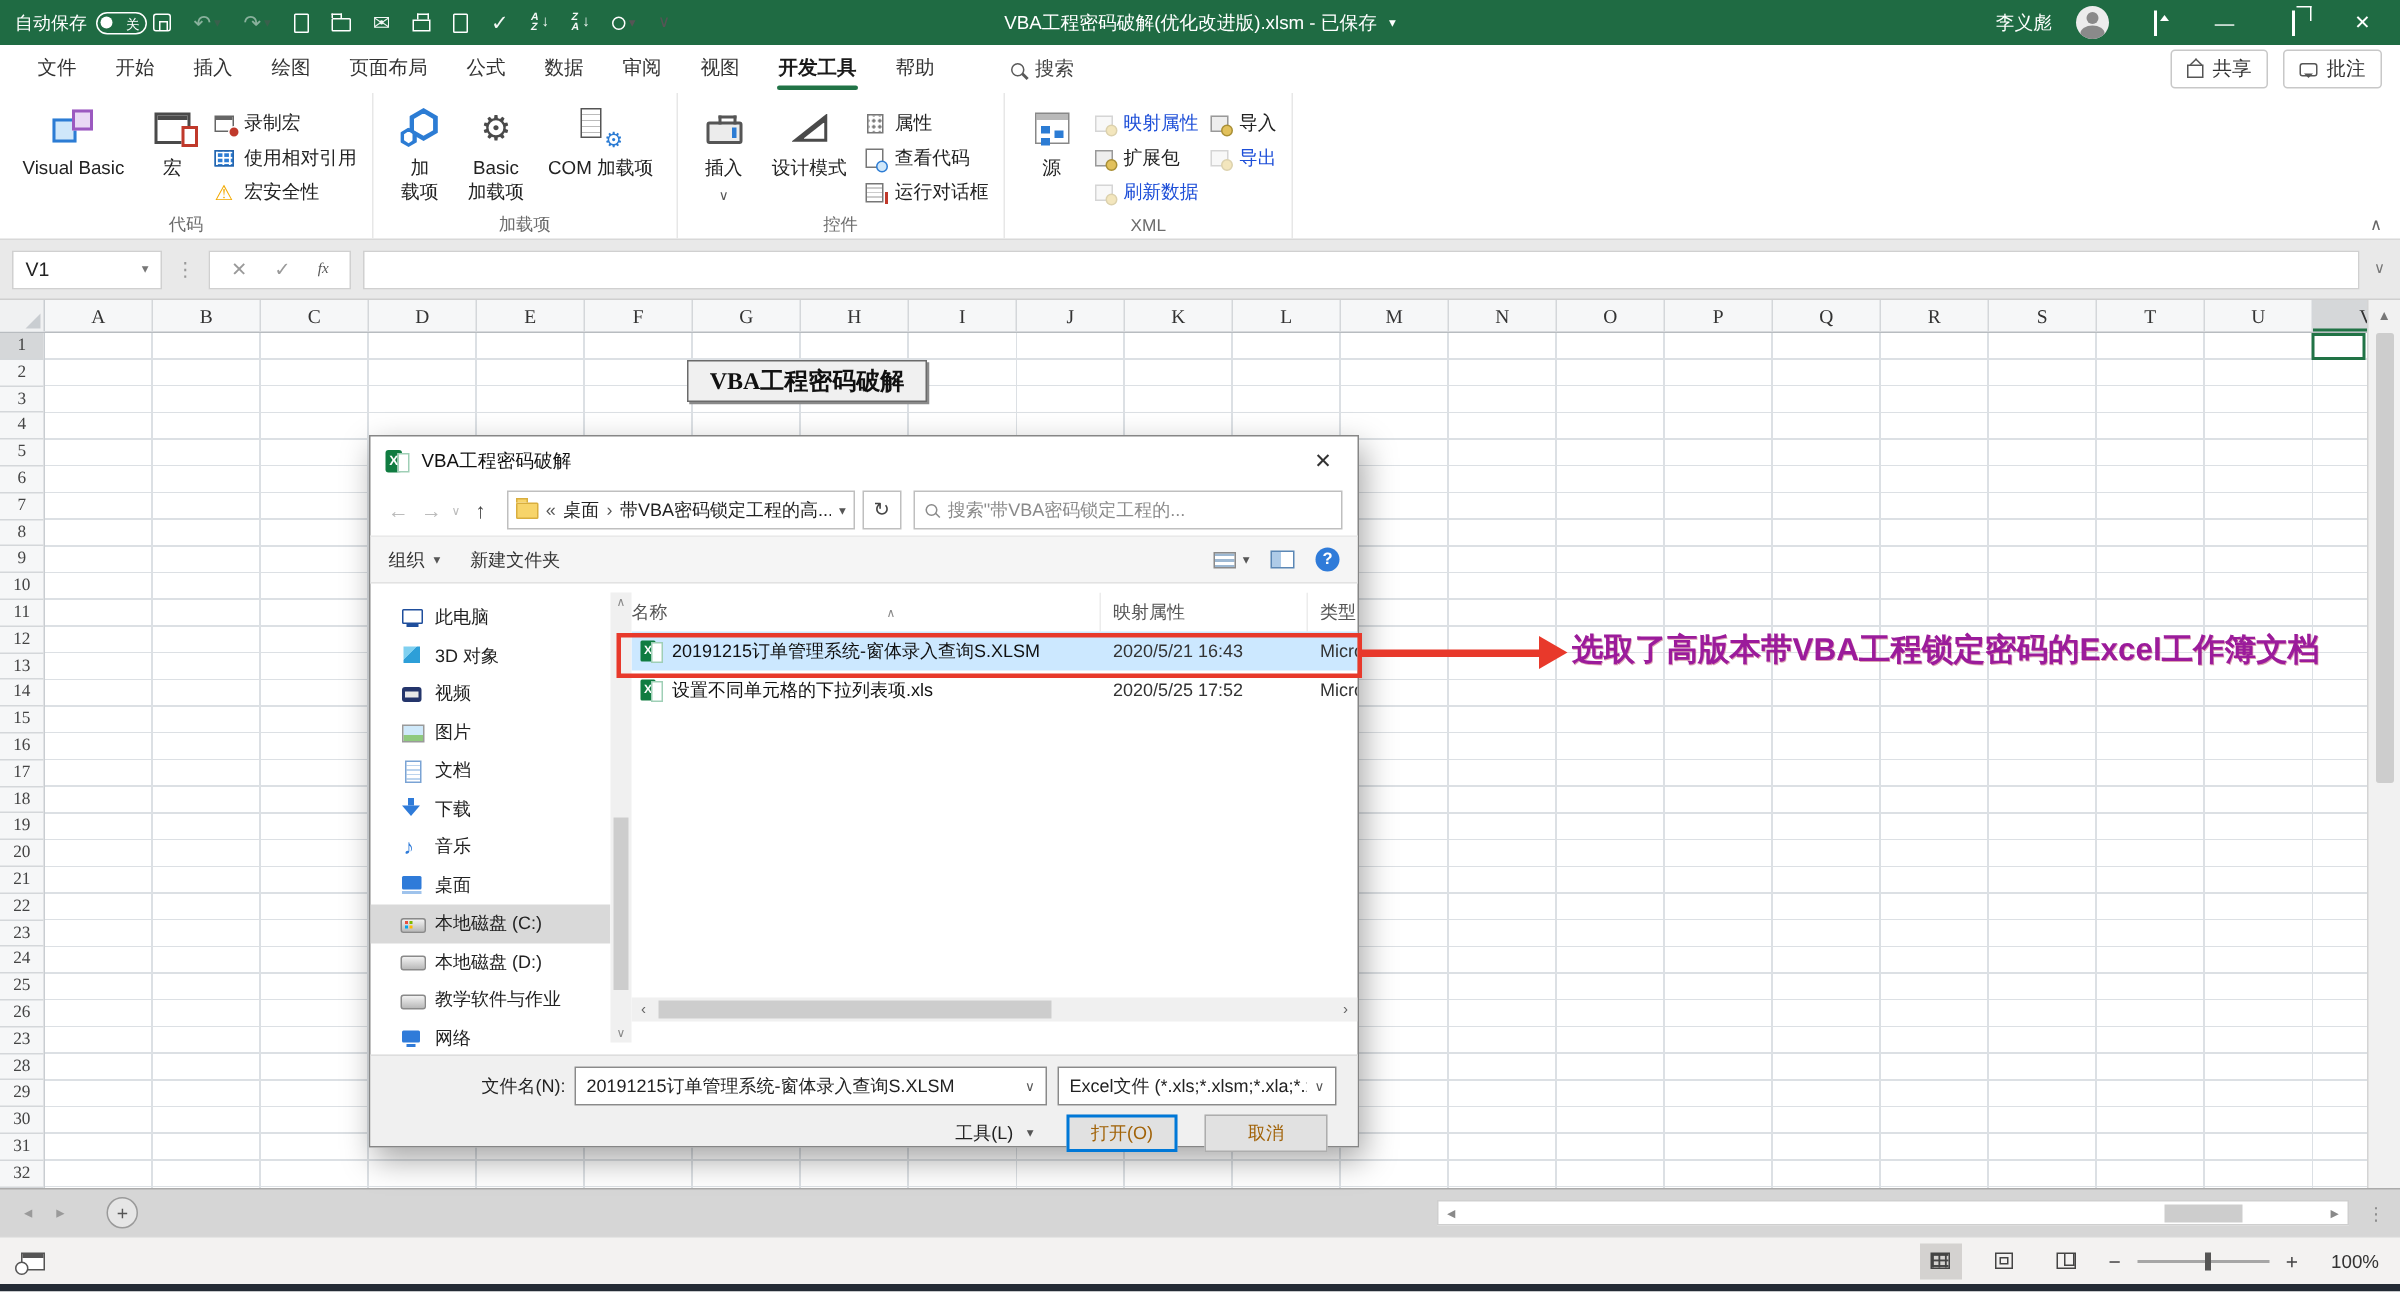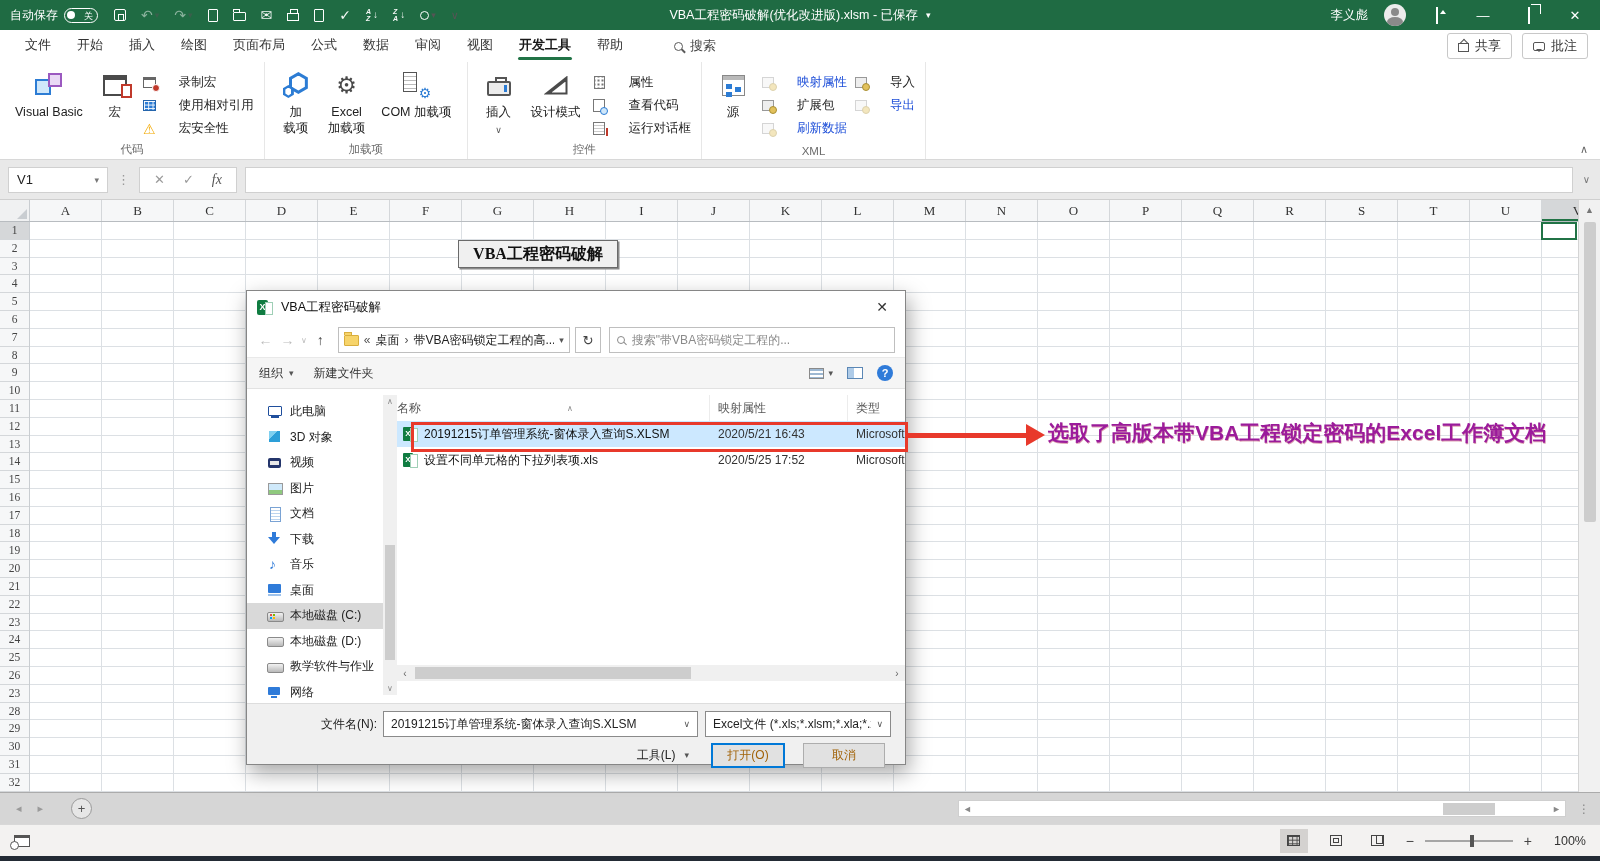--- a/index.html
+++ b/index.html
@@ -1,21 +1,21 @@
 <!DOCTYPE html>
 <html><head>
 <meta charset="utf-8">
 <style>
   *{box-sizing:border-box;margin:0;padding:0}
   html,body{width:1600px;height:861px}
   body{position:relative;overflow:hidden;background:#fff;font-family:"Liberation Sans","DejaVu Sans",sans-serif;font-size:12px;color:#222}
   .serif{font-family:"Liberation Serif","DejaVu Serif",serif}
 
   
-  #titlebar{position:absolute;left:0;top:0;width:1600px;height:30px;background:#1f6b43;display:flex;align-items:center;color:#fff;padding:0 10px;gap:12px;z-index:10}
+  #titlebar{position:absolute;left:0;top:0;width:1600px;height:30px;background:#1f6b43;display:flex;align-items:center;color:#fff;padding:0 10px;z-index:10}
   .autosave{display:flex;align-items:center;gap:6px;font-size:12px;flex:none}
   .pill{width:34px;height:15px;border:1px solid #fff;border-radius:8px;position:relative;flex:none}
   .pill::before{content:"";position:absolute;left:2px;top:2.5px;width:8px;height:8px;border-radius:50%;background:#fff}
   .pill span{position:absolute;right:4px;top:0;font-size:9px;line-height:14px;color:#fff}
   .qat{display:flex;align-items:center;gap:15px;margin-left:4px}
   .qi{color:rgba(255,255,255,.95);font-size:14px;line-height:1;display:flex;align-items:center;gap:2px;flex:none}
   .qi.dim{opacity:.5}
   .i-save{width:12px;height:12px;border:1.5px solid #fff;border-radius:2px;position:relative}
   .i-save::after{content:"";position:absolute;left:2.5px;bottom:0;width:4px;height:5px;border:1.5px solid #fff;border-bottom:none}
   .i-file{width:10px;height:13px;border:1.5px solid #fff;border-radius:1px}
@@ -53,21 +53,21 @@
   .i-comment::after{content:"";position:absolute;left:2px;bottom:-5px;border:3px solid transparent;border-top-color:#555}
 
   
   #ribbon{position:absolute;left:0;top:62px;width:1600px;height:98px;background:#fff;border-bottom:1px solid #d8d8d8;display:flex}
   .rgroup{position:relative;height:100%;padding:5px 10px 18px;display:flex;align-items:flex-start;gap:6px;border-right:1px solid #e7e7e7}
   .glabel{position:absolute;bottom:2px;left:0;right:0;text-align:center;font-size:11.5px;color:#6c6c6c}
   .bigbtn{display:flex;flex-direction:column;align-items:center;gap:5px;padding:3px 5px;min-width:42px;font-size:12.5px;color:#222;text-align:center}
   .bigbtn .blabel{line-height:1.25;white-space:pre-line}
   .bi{height:30px;display:flex;align-items:center;justify-content:center}
   .smallcol{display:flex;flex-direction:column;gap:6px;padding-top:7px}
-  .smallbtn{display:flex;align-items:center;gap:22px;font-size:12.5px;color:#222;white-space:nowrap}
+  .smallbtn{display:flex;align-items:center;gap:6px;font-size:12.5px;color:#222;white-space:nowrap}
   .smallbtn.disabled{color:#1d4ed8}
   .smallbtn.disabled .ri{opacity:.4}
   .caret-s{font-size:9px;color:#555;line-height:1}
   .vb-cubes{position:relative;width:30px;height:27px}
   .vb-cubes::before{content:"";position:absolute;left:1px;top:7px;width:12px;height:12px;background:#cfe7fa;border:2px solid #2c7cd4}
   .vb-cubes::after{content:"";position:absolute;left:14px;top:1px;width:10px;height:10px;background:#e9d9f5;border:2px solid #9b59c0}
   .macro-sheet{width:24px;height:21px;border:2px solid #4a4a4a;position:relative;background:linear-gradient(180deg,#4a4a4a 0 3px,#fff 3px)}
   .macro-sheet::after{content:"";position:absolute;right:-7px;bottom:-4px;width:7px;height:10px;border:2px solid #c0392b;background:#fff}
   .hexwrap{position:relative;width:26px;height:26px}
   .hex{position:absolute;left:6px;top:0;width:19px;height:22px;background:#2c7cd4;clip-path:polygon(50% 0,100% 25%,100% 75%,50% 100%,0 75%,0 25%);display:flex;align-items:center;justify-content:center}
@@ -98,21 +98,21 @@
   .ri-box{width:12px;height:11px;border:1.5px solid #999;background:#eee;position:relative}
   .ri-box::after{content:"";position:absolute;right:-4px;bottom:-4px;width:6px;height:6px;border-radius:50%;background:#e2c15c;border:1px solid #a98f35}
   #ribbon-collapse{position:absolute;right:12px;bottom:3px;color:#666;font-size:11px}
 
   
   #formulabar{position:absolute;left:0;top:160px;width:1600px;height:40px;background:#e9e9e9;border-bottom:1px solid #cfcfcf;display:flex;align-items:center}
   .namebox{width:100px;height:26px;background:#fff;border:1px solid #d0d0d0;display:flex;align-items:center;padding:0 8px;font-size:13px;margin-left:8px}
   .namebox .nbc{margin-left:auto;color:#777;font-size:9px}
   .fb-dots{color:#999;margin:0 9px;font-size:13px}
   .fb-mid{height:26px;background:#fff;border:1px solid #d0d0d0;display:flex;align-items:center;gap:18px;padding:0 14px;color:#9a9a9a;font-size:13px}
-  .fx{font-style:italic;font-family:"Liberation Serif","DejaVu Serif",serif;color:#555;font-size:14px}
+  .fx{font-style:italic;font-family:"Liberation Serif","DejaVu Serif",serif;color:#555;font-size:10px}
   .finput{flex:1;height:26px;background:#fff;border:1px solid #d0d0d0;margin:0 10px 0 8px}
   .fb-chev{color:#777;margin-right:10px;font-size:10px}
 
   
   #grid{position:absolute;left:0;top:200px;width:1578px;height:592px;background:#fff;overflow:hidden}
   #col-headers{position:absolute;left:0;top:0;right:0;height:22px;display:flex;background:#f6f7f8;border-bottom:1px solid #b8bcc0}
   .corner{width:30px;height:100%;flex:none;background:#f0f1f2;border-right:1px solid #c9cdd1;position:relative}
   .corner::after{content:"";position:absolute;right:2px;bottom:2px;border-left:10px solid transparent;border-bottom:10px solid #c9cdd1}
   .colhdr{width:72px;flex:none;text-align:center;line-height:21px;font-family:"Liberation Serif","DejaVu Serif",serif;font-size:13px;color:#333;border-right:1px solid #d4d7da}
   .colhdr.sel{background:#d5d7d9;border-bottom:2px solid #217346}
@@ -150,21 +150,21 @@
   .mag2::after{content:"";position:absolute;width:4px;height:1.4px;background:#8a8a8a;transform:rotate(45deg);right:-3.5px;bottom:-1.5px}
   .search-text{white-space:nowrap;overflow:hidden}
   .dtoolbar{height:32px;background:#f5f5f5;border-top:1px solid #e9e9e9;border-bottom:1px solid #e2e2e2;display:flex;align-items:center;padding:0 12px;gap:20px;color:#333}
   .orgbtn{display:flex;align-items:center;gap:6px}
   .dtb-right{margin-left:auto;display:flex;align-items:center;gap:14px}
   .i-viewlist{width:15px;height:11px;border:1px solid #8a8a8a;background:repeating-linear-gradient(180deg,#9db8d2 0 2px,#fff 2px 4px)}
   .i-pane{width:16px;height:12px;border:1px solid #5b87b5;background:linear-gradient(90deg,#aecbe8 0 6px,#fff 6px)}
   .i-help{width:16px;height:16px;border-radius:50%;background:#2f7bd9;color:#fff;display:flex;align-items:center;justify-content:center;font-weight:bold;font-size:11px}
   .i-help::before{content:"?"}
   .dmain{position:absolute;left:0;top:104px;width:100%;height:308px;display:flex}
-  .dtree{width:136px;position:relative;padding-top:4px;overflow:hidden;flex:none}
+  .dtree{width:160px;position:relative;padding-top:4px;overflow:hidden;flex:none}
   .titem{height:25.5px;display:flex;align-items:center;gap:7px;padding-left:20px;white-space:nowrap;color:#222}
   .titem.sel{background:#d9d9d9}
   .tree-scroll{width:14px;position:relative;background:#f0f0f0;flex:none;height:300px}
   .tsc{position:absolute;left:0;right:0;text-align:center;color:#888;font-size:8px}
   .tsc.top{top:2px}.tsc.bot{bottom:2px}
   .tthumb{position:absolute;left:2px;right:2px;top:150px;height:115px;background:#cdcdcd}
   .ficon{width:16px;height:14px;flex:none;position:relative;display:inline-block}
   .fi-computer::before{content:"";position:absolute;left:1px;top:1px;width:12px;height:8px;border:1.6px solid #1f4e9c;border-radius:1px}
   .fi-computer::after{content:"";position:absolute;left:4px;bottom:1px;width:8px;height:2px;background:#1f4e9c}
   .fi-cube::before{content:"";position:absolute;left:2px;top:1px;width:11px;height:11px;background:linear-gradient(135deg,#7fd0f0 0 40%,#2d9fd8 40%)}
@@ -397,21 +397,21 @@
             <span class="hex-sm"></span>
           </span>
         </span>
       <span class="blabel">加
 载项</span>
     </div>
     <div class="bigbtn">
       <span class="bi">
           <span class="gear-g">⚙</span>
         </span>
-      <span class="blabel">Excel
+      <span class="blabel">Basic
 加载项</span>
     </div>
     <div class="bigbtn">
       <span class="bi">
           <span class="comwrap">
             <span class="com-list"></span>
             <span class="com-gear">⚙</span>
           </span>
         </span>
       <span class="blabel">COM 加载项</span>

